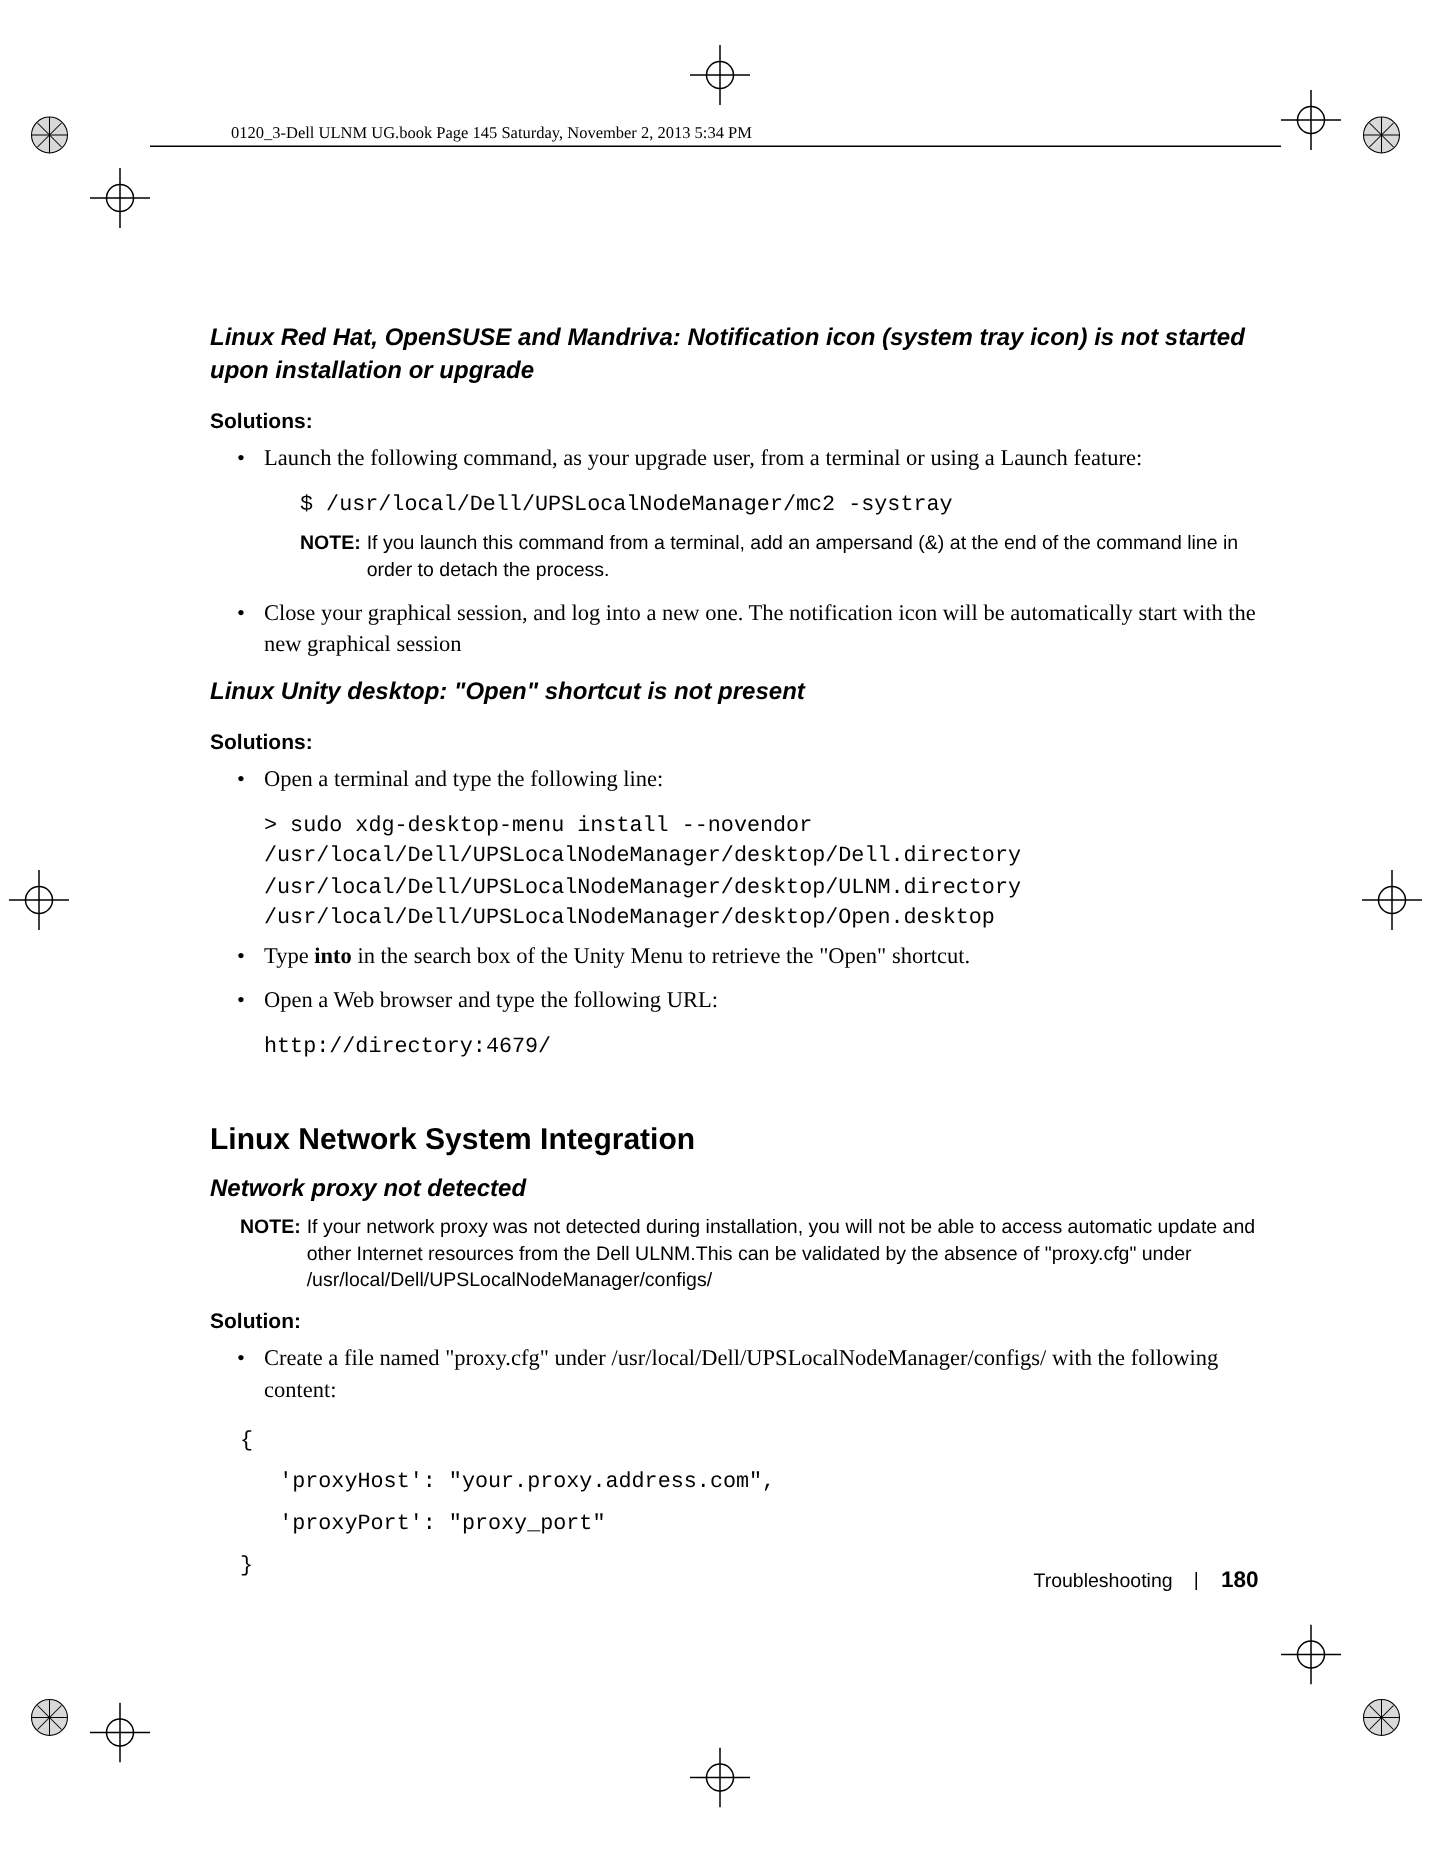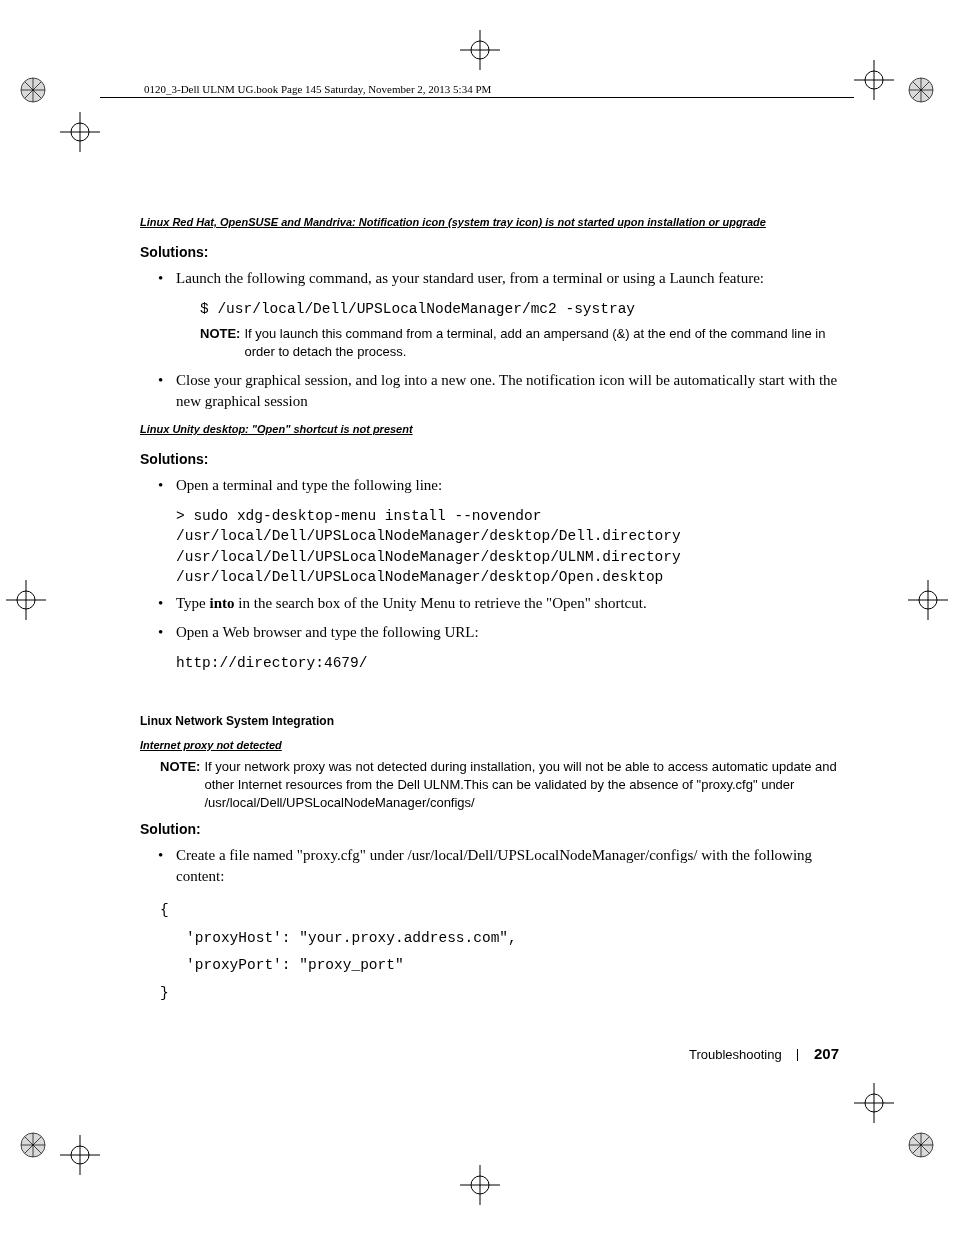--- a/index.html
+++ b/index.html
@@ -14,45 +14,44 @@
   }
   .page {
     position: absolute;
     left: 140px;
     top: 215px;
     width: 700px;
   }
   .header-line {
     position: absolute;
     top: 83px;
-    left: 120px;
+    left: 130px;
     font-family: Georgia, serif;
     font-size: 11px;
     color: #000;
     padding-left: 24px;
   }
   .section-title {
     font-family: 'Helvetica Neue', Arial, sans-serif;
     font-weight: bold;
     font-style: italic;
-    font-size: 11px;
+    font-size: 16px;
     margin: 0 0 14px 0;
     line-height: 1.35;
-    text-decoration: underline;
   }
   .solutions-label {
     font-family: 'Helvetica Neue', Arial, sans-serif;
     font-weight: bold;
     font-size: 14px;
     margin: 10px 0 8px 0;
   }
   .h2 {
     font-family: 'Helvetica Neue', Arial, sans-serif;
     font-weight: bold;
-    font-size: 12px;
+    font-size: 20px;
     margin: 40px 0 10px 0;
   }
   ul {
     margin: 0 0 10px 0;
     padding-left: 36px;
     list-style: none;
   }
   ul li {
     position: relative;
     font-size: 15px;
@@ -214,21 +213,21 @@
   </svg>
 
 <div class="header-line">0120_3-Dell ULNM UG.book  Page 145  Saturday, November 2, 2013  5:34 PM</div>
 <div style="position:absolute;top:97px;left:100px;right:100px;border-top:1px solid #000"></div>
 
 <div class="page">
 
   <div class="section-title">Linux Red Hat, OpenSUSE and Mandriva: Notification icon (system tray icon) is not started upon installation or upgrade</div>
   <div class="solutions-label">Solutions:</div>
   <ul>
-    <li class="serif">Launch the following command, as your standard user, from a terminal or using a Launch feature:</li>
+    <li class="serif">Launch the following command, as your upgrade user, from a terminal or using a Launch feature:</li>
   </ul>
   <div class="code-indent">$ /usr/local/Dell/UPSLocalNodeManager/mc2 -systray</div>
   <div class="note note-inner">
     <span class="note-label">NOTE:</span>
     <span class="note-body">If you launch this command from a terminal, add an ampersand (&amp;) at the end of the command line in order to detach the process.</span>
   </div>
   <ul>
     <li class="serif">Close your graphical session, and log into a new one. The notification icon will be automatically start with the new graphical session</li>
   </ul>
 
@@ -243,33 +242,33 @@
 /usr/local/Dell/UPSLocalNodeManager/desktop/Open.desktop</div>
   <ul>
     <li class="serif">
       <span>Type </span><span class="strong">into</span><span> in the search box of the Unity Menu to retrieve the "Open" shortcut.</span>
     </li>
     <li class="serif">Open a Web browser and type the following URL:</li>
   </ul>
   <div class="code">http://directory:4679/</div>
 
   <div class="h2">Linux Network System Integration</div>
-  <div class="section-title" style="margin-top:6px;margin-bottom:6px">Internet proxy not detected</div>
+  <div class="section-title" style="margin-top:6px;margin-bottom:6px">Network proxy not detected</div>
   <div class="note">
     <span class="note-label">NOTE:</span>
     <span class="note-body" style="padding-left:0px">If your network proxy was not detected during installation, you will not be able to access automatic update and other Internet resources from the Dell ULNM.This can be validated by the absence of "proxy.cfg" under /usr/local/Dell/UPSLocalNodeManager/configs/</span>
   </div>
   <div class="solutions-label">Solution:</div>
   <ul>
     <li class="serif">Create a file named "proxy.cfg" under /usr/local/Dell/UPSLocalNodeManager/configs/ with the following content:</li>
   </ul>
   <div class="code-block">{
    'proxyHost': "your.proxy.address.com",
    'proxyPort': "proxy_port"
 }</div>
 
 </div>
 
 <div class="footer">
   <span>Troubleshooting</span>
   <span class="sep"></span>
-  <span class="pn">207</span>
+  <span class="pn">180</span>
 </div>
 
 </body></html>

